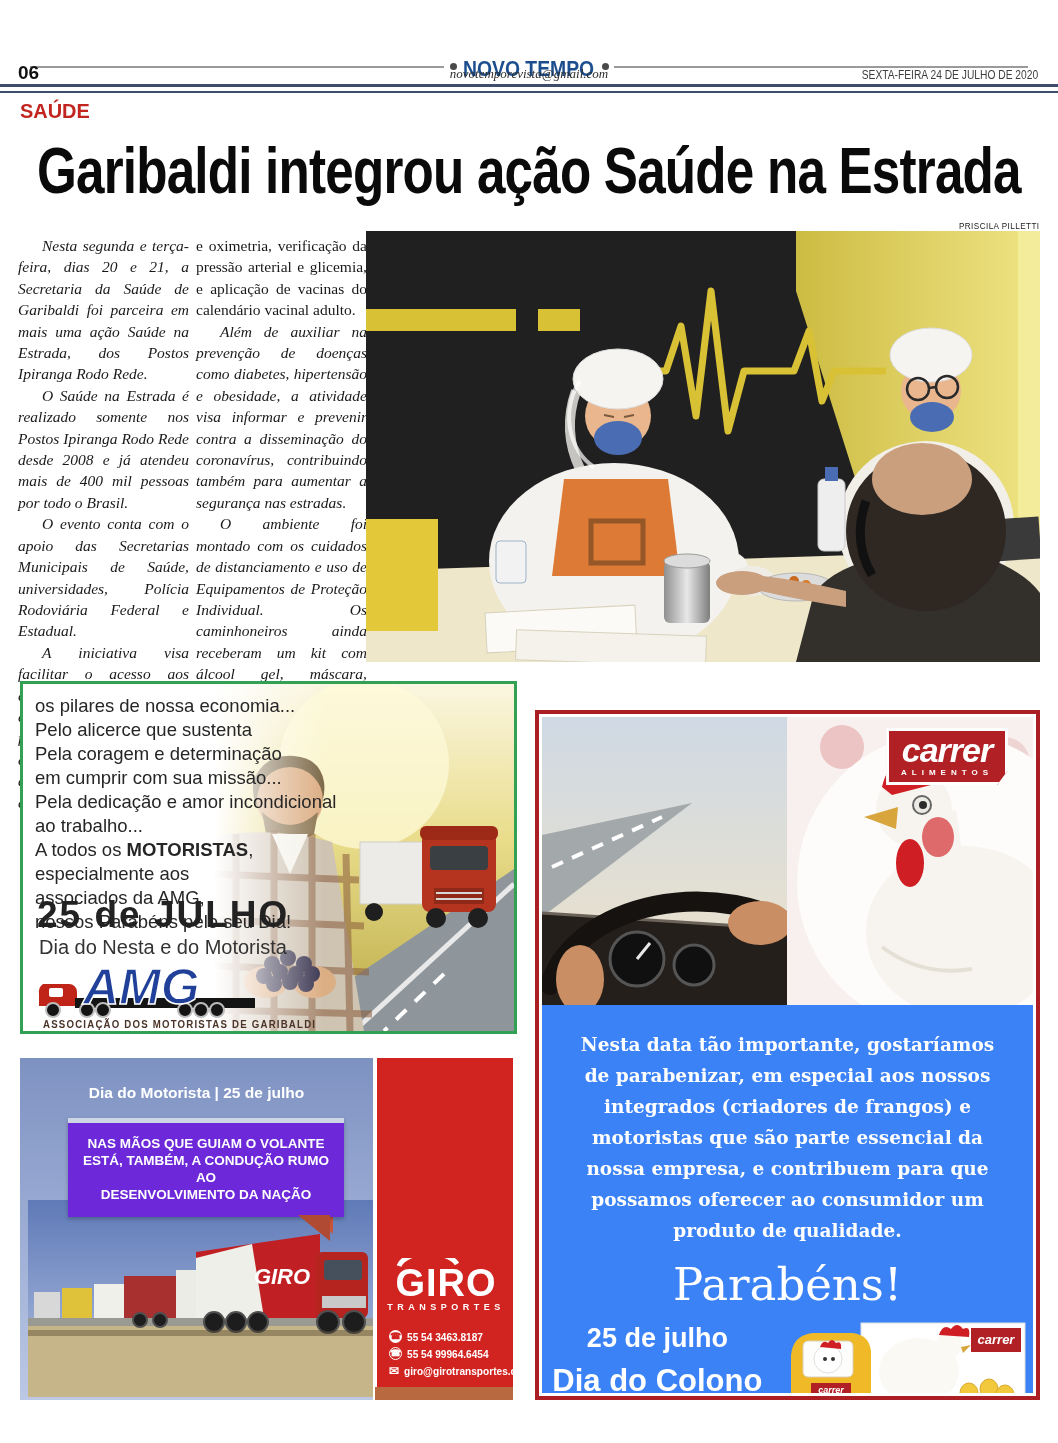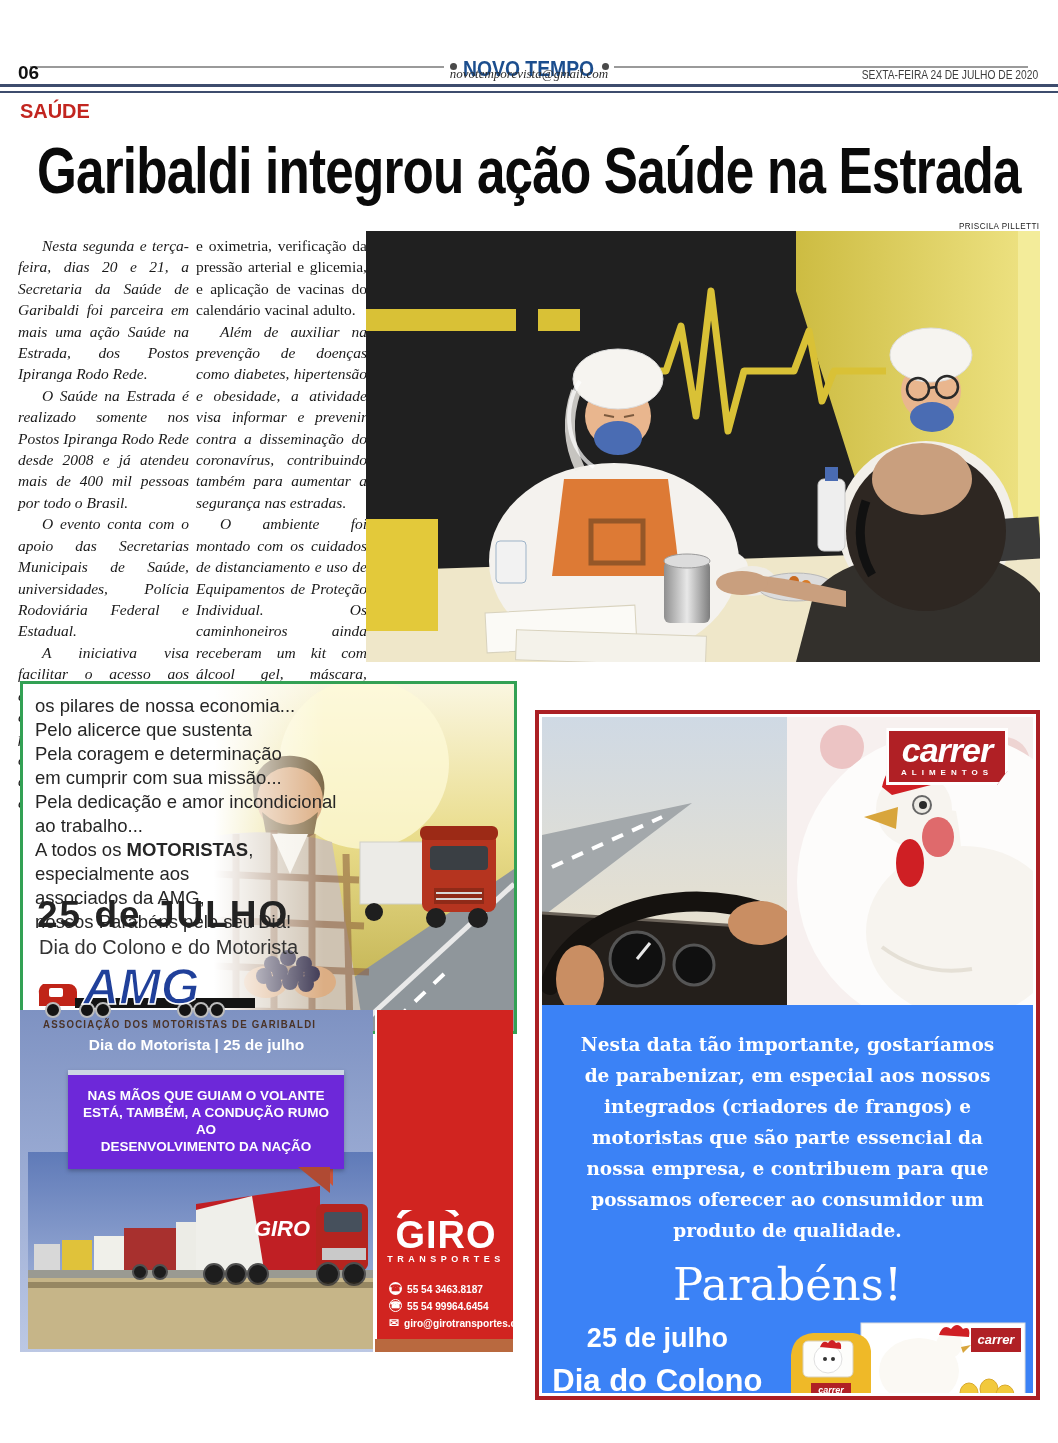--- a/index.html
+++ b/index.html
@@ -45,21 +45,21 @@
   .amg-art{position:absolute;right:0;top:0;width:300px;height:347px;}
   .amg-text{position:absolute;left:12px;top:10px;font-size:18.5px;line-height:24px;color:#262626;z-index:3;}
   .amg-date{position:absolute;left:14px;top:210px;font-size:37px;font-weight:800;
             letter-spacing:2px;color:#222;z-index:3;}
   .amg-sub{position:absolute;left:16px;top:252px;font-size:20px;color:#333;z-index:3;}
   .amg-logo{position:absolute;left:12px;top:278px;z-index:3;}
   .amg-cap{position:absolute;left:20px;top:334px;font-size:10.5px;letter-spacing:1.3px;
            color:#4a3328;font-weight:700;z-index:3;transform:scaleX(.92);transform-origin:0 50%;}
 
   
-  .giro{position:absolute;left:20px;top:1010px;width:559px;height:342px;overflow:hidden;}
+  .giro{position:absolute;left:20px;top:1058px;width:559px;height:342px;overflow:hidden;}
   .giro-sky{position:absolute;left:0;top:0;width:353px;height:342px;
             background:linear-gradient(180deg,#7e92c2,#9fafd6 55%,#bcc8e4);}
   .giro-hdr{position:absolute;left:0;top:26px;width:353px;text-align:center;color:#fff;
             font-size:15.5px;font-weight:700;z-index:4;}
   .giro-quote{position:absolute;left:48px;top:60px;width:264px;background:#6d28d9;
               border-top:5px solid #ccd6e4;color:#fff;font-weight:700;font-size:13.5px;
               line-height:17px;text-align:center;padding:12px 6px 14px;z-index:3;
               box-shadow:0 2px 4px rgba(0,0,0,.25);}
   .giro-quote:after{content:"";position:absolute;right:14px;bottom:-24px;width:0;height:0;
               border-top:26px solid #b04a33;border-left:32px solid transparent;}
@@ -279,21 +279,21 @@
       <div>em cumprir com sua missão...</div>
       <div>Pela dedicação e amor incondicional</div>
       <div>ao trabalho...</div>
       <div><span>A todos os </span><b>MOTORISTAS</b><span>,</span></div>
       <div>especialmente aos</div>
       <div>associados da AMG,</div>
       <div>nossos Parabéns pelo seu Dia!</div>
     </div>
 
     <div class="amg-date">25 de JULHO</div>
-    <div class="amg-sub">Dia do Colono e do Motorista</div>
+    <div class="amg-sub">Dia do Nesta e do Motorista</div>
 
     <svg class="amg-logo" width="250" height="58" viewBox="0 0 250 58">
       <path d="M8,22 h26 a8,8 0 0 1 8,8 v14 h-38 v-12 a10,10 0 0 1 4,-10 z" fill="#c02418"></path>
       <rect x="14" y="26" width="14" height="9" rx="2" fill="#fff"></rect>
       <rect x="40" y="36" width="180" height="10" fill="#141414"></rect>
       <g fill="#141414" stroke="#bcbcbc" stroke-width="2">
         <circle cx="18" cy="48" r="7"></circle>
           <circle cx="52" cy="48" r="7"></circle>
           <circle cx="68" cy="48" r="7"></circle>
         <circle cx="150" cy="48" r="7"></circle>

